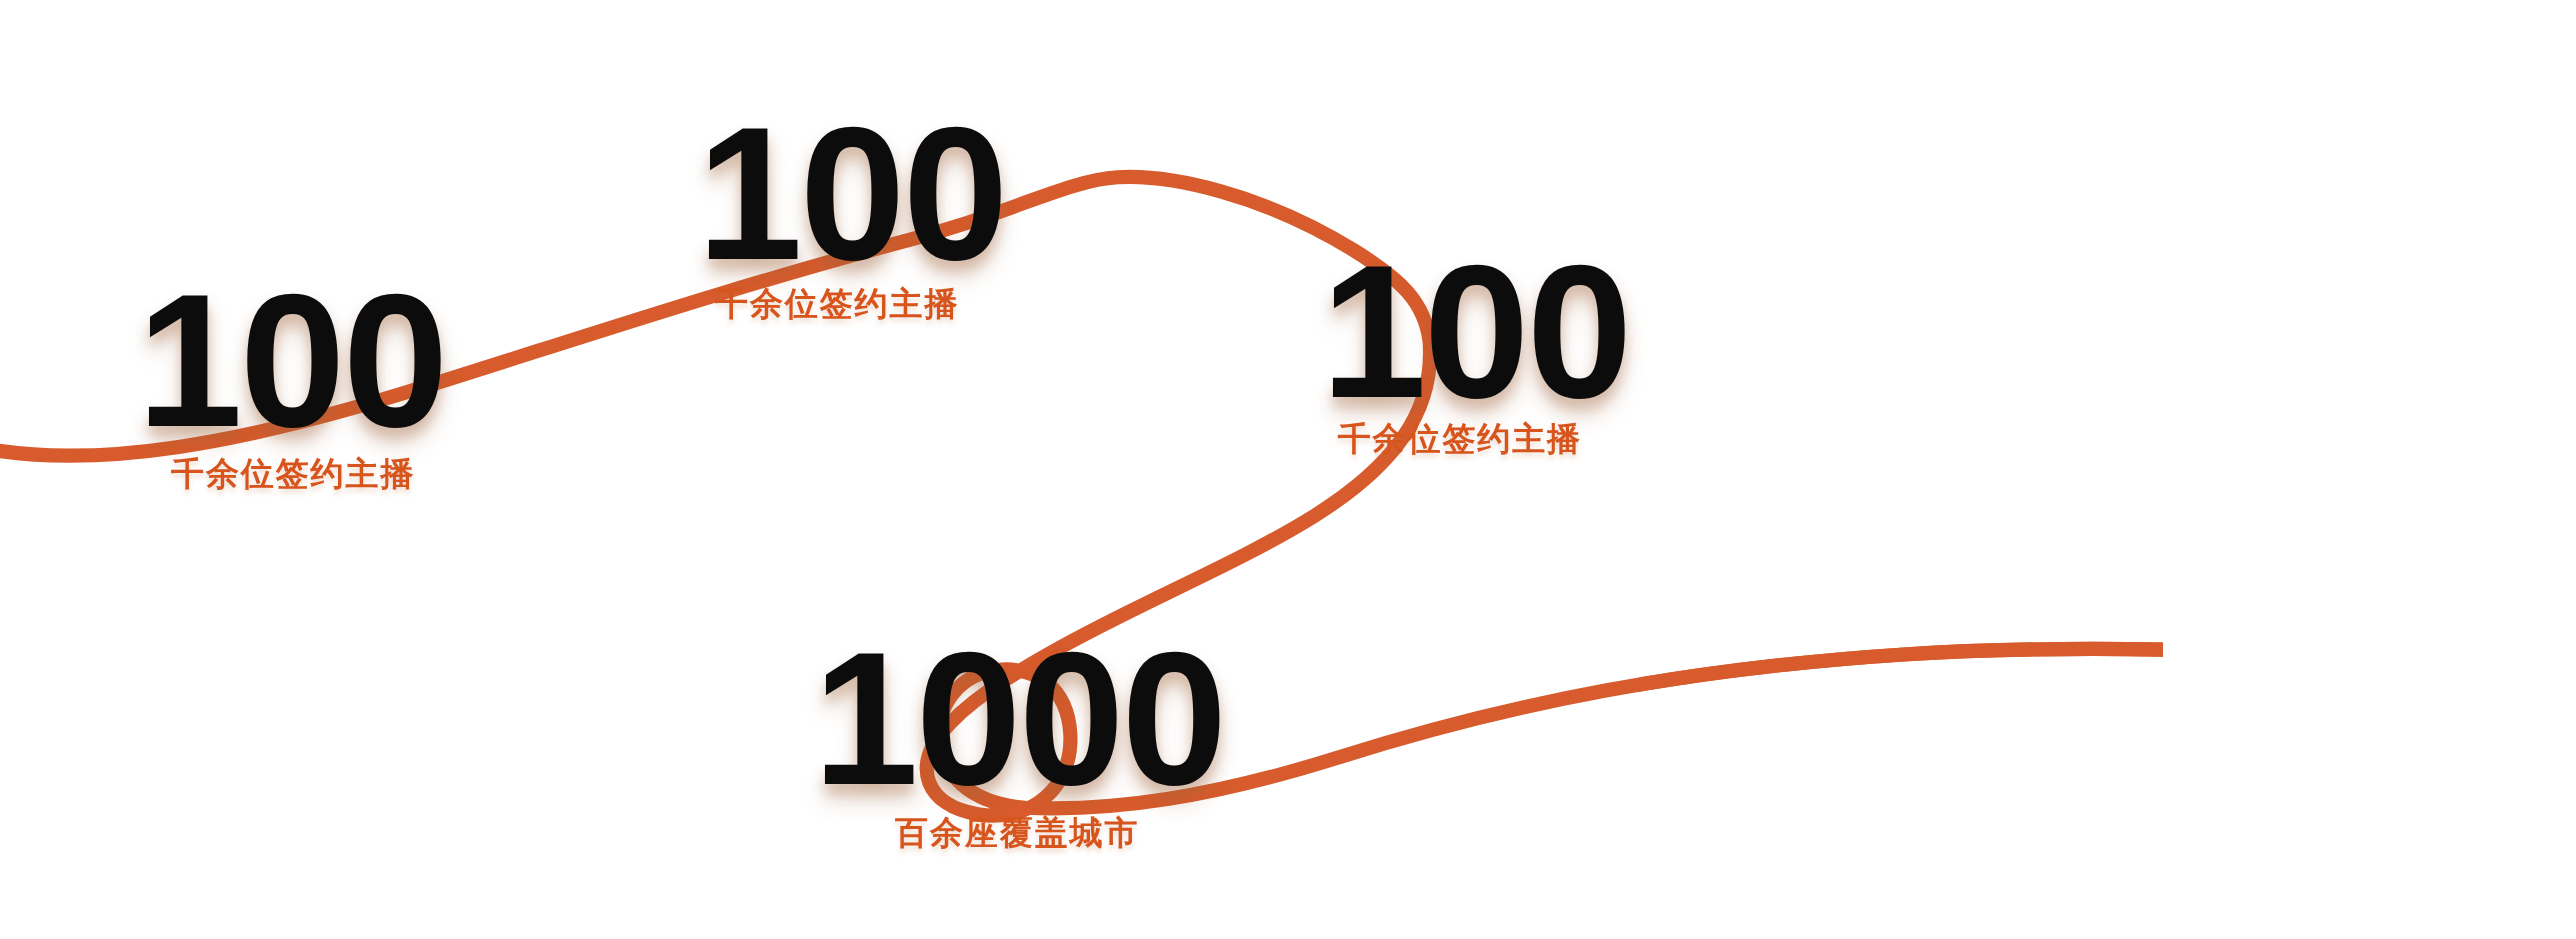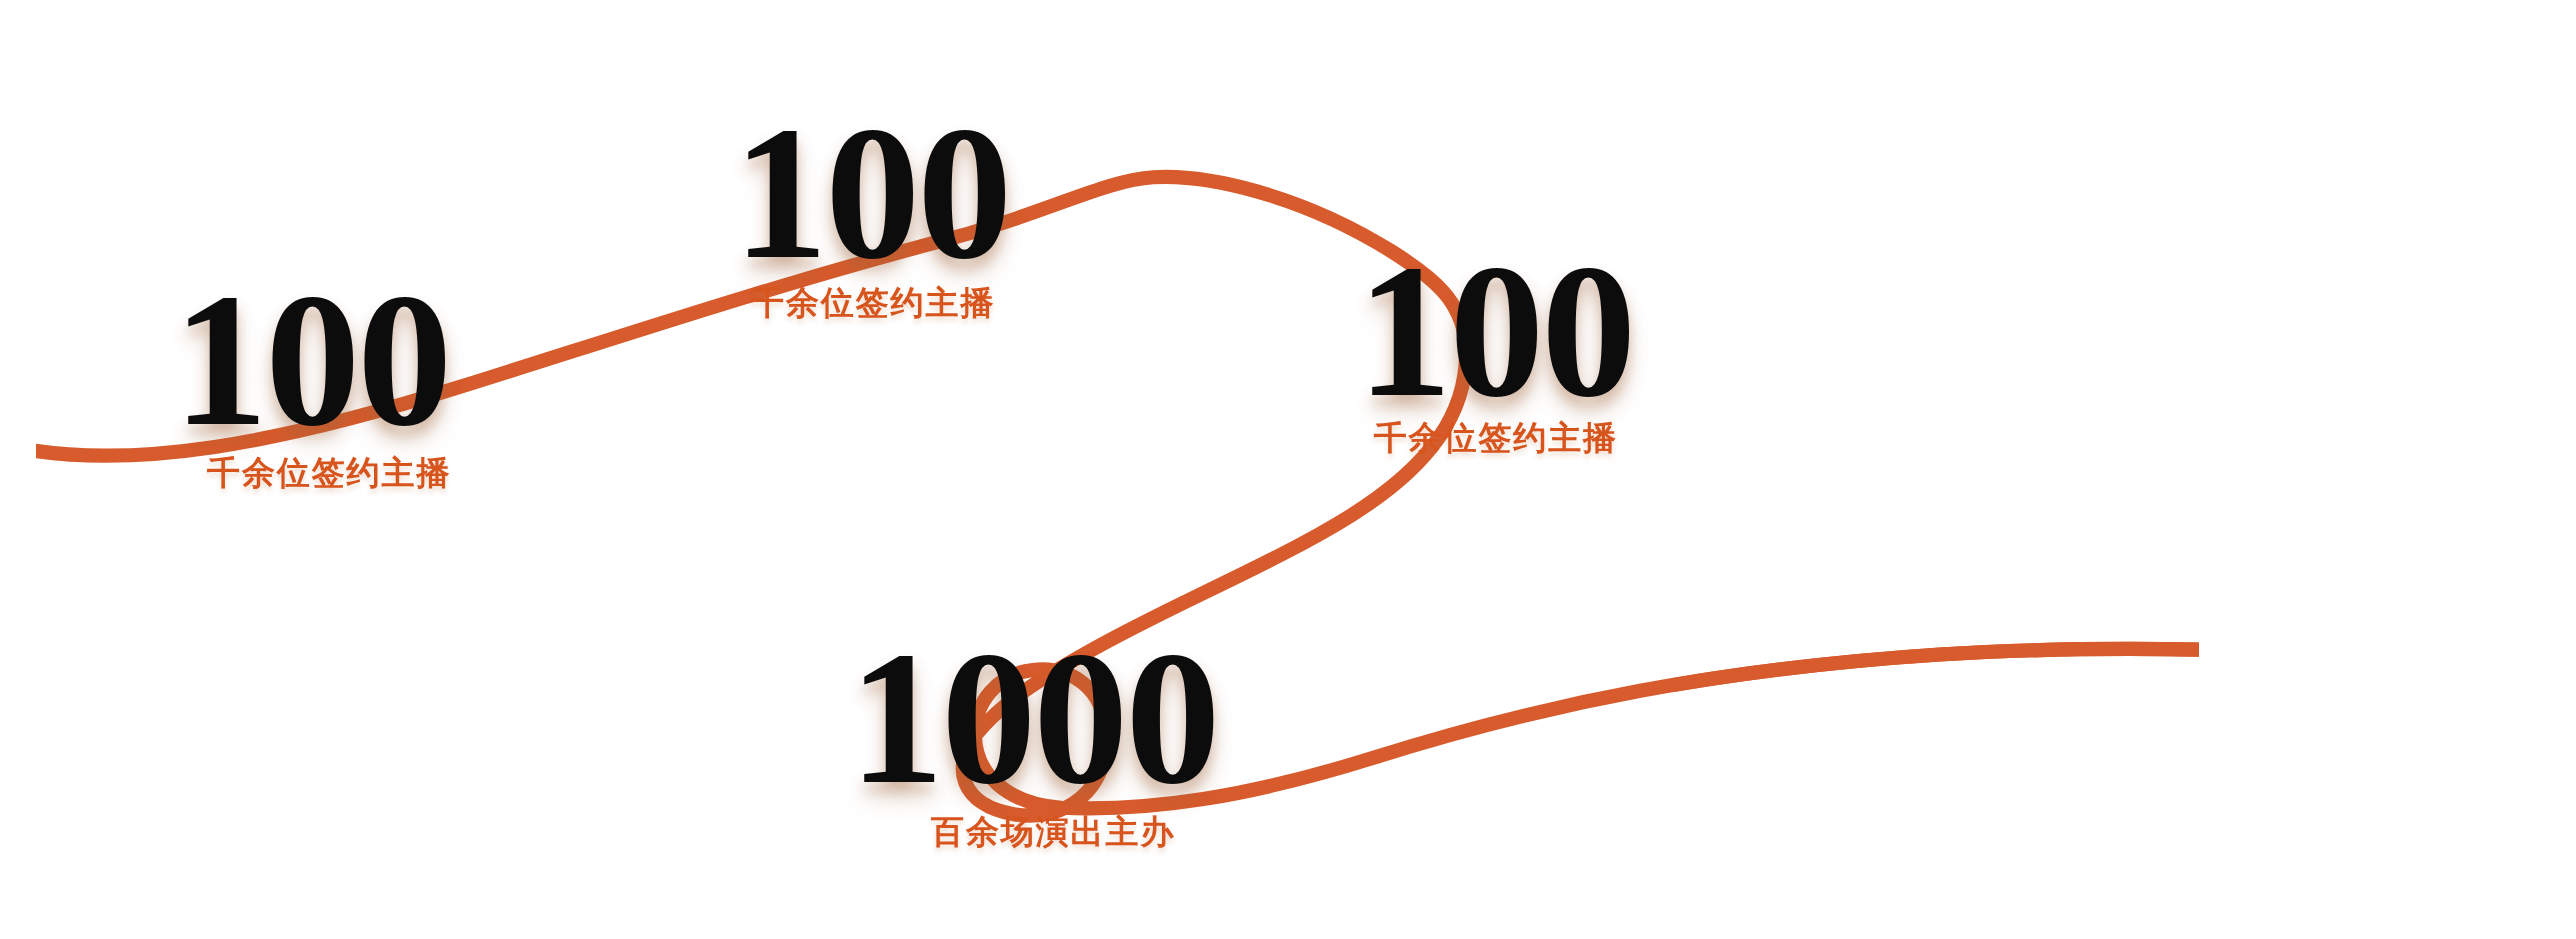--- a/index.html
+++ b/index.html
@@ -8,22 +8,21 @@
     --number:#0C0C0C;
     --label:#D8541D;
   }
   html,body{margin:0;padding:0;background:var(--bg);}
   .canvas{
     position:relative;
     width:2163px;
     height:940px;
     background:var(--bg);
     overflow:hidden;
-    font-family:Liberation Serif, serif;
-    margin-left:36px;
+    font-family:Liberation Sans, sans-serif;
   }
   .flow-svg{
     position:absolute;
     left:0;top:0;
     width:2576px;height:940px;
     pointer-events:none;
   }
   .flow-bg{z-index:1;}
   .flow-fg{z-index:3;}
   .stat{
@@ -103,21 +102,21 @@
     <div class="stat-label">千余位签约主播</div>
   </div>
 
   <div class="stat stat-3">
     <div class="stat-value">100</div>
     <div class="stat-label">千余位签约主播</div>
   </div>
 
   <div class="stat stat-4">
     <div class="stat-value">1000</div>
-    <div class="stat-label">百余场演出主办</div>
+    <div class="stat-label">百余座覆盖城市</div>
   </div>
 
 
   <svg class="flow-svg flow-fg" viewBox="0 0 4000 1459">
     <defs>
       <clipPath id="rightClip">
           <rect x="2545" y="0" width="1455" height="1459"></rect>
         </clipPath>
     </defs>
     <g clip-path="url(#rightClip)">

